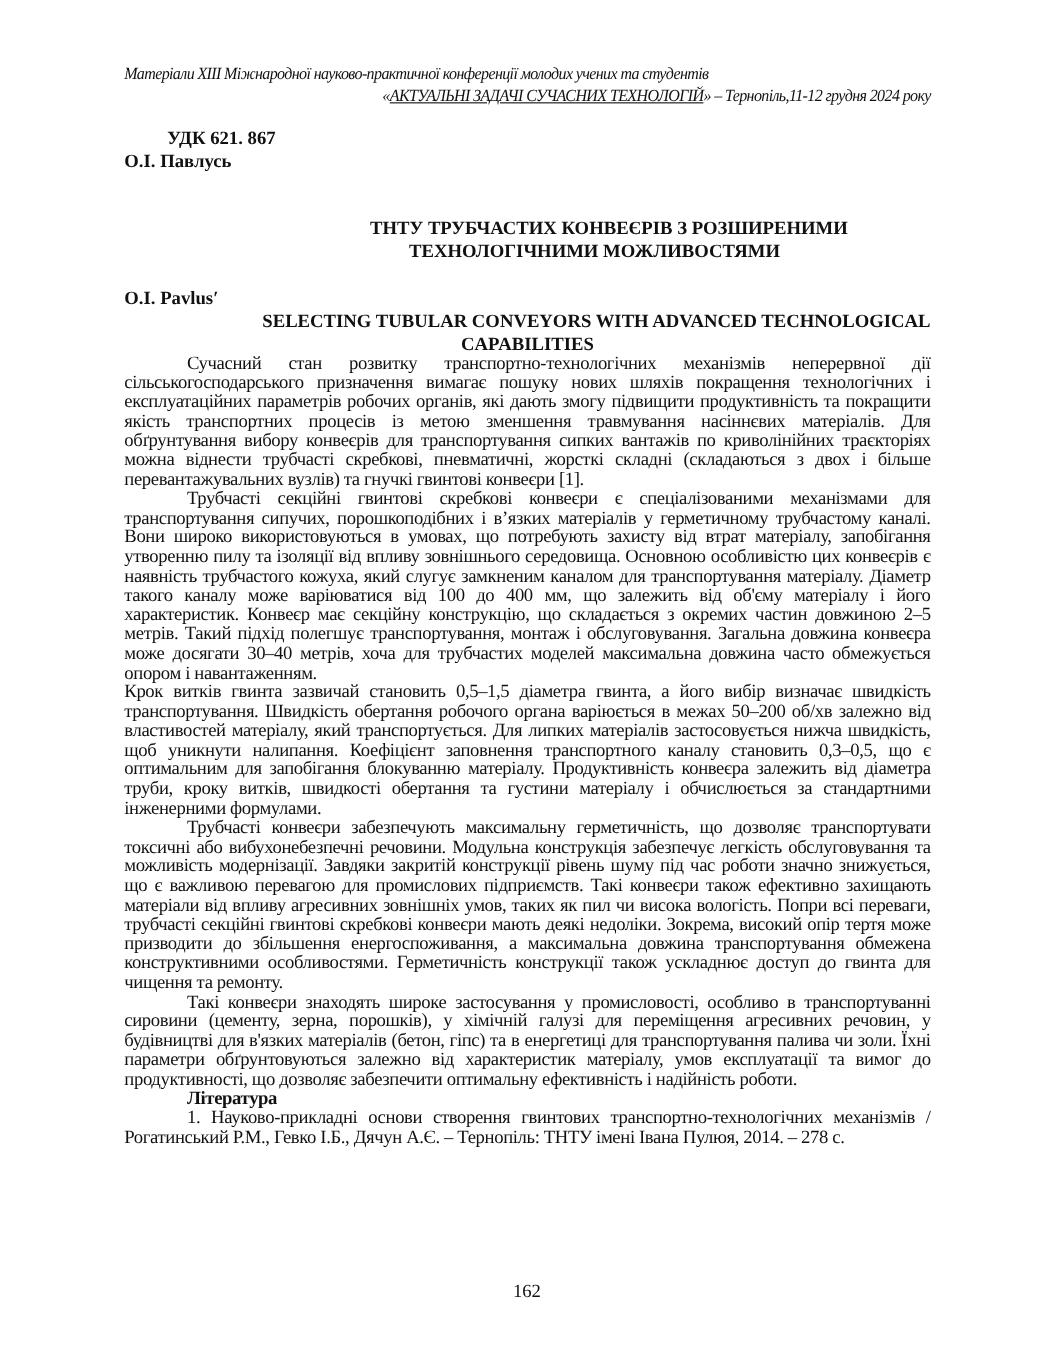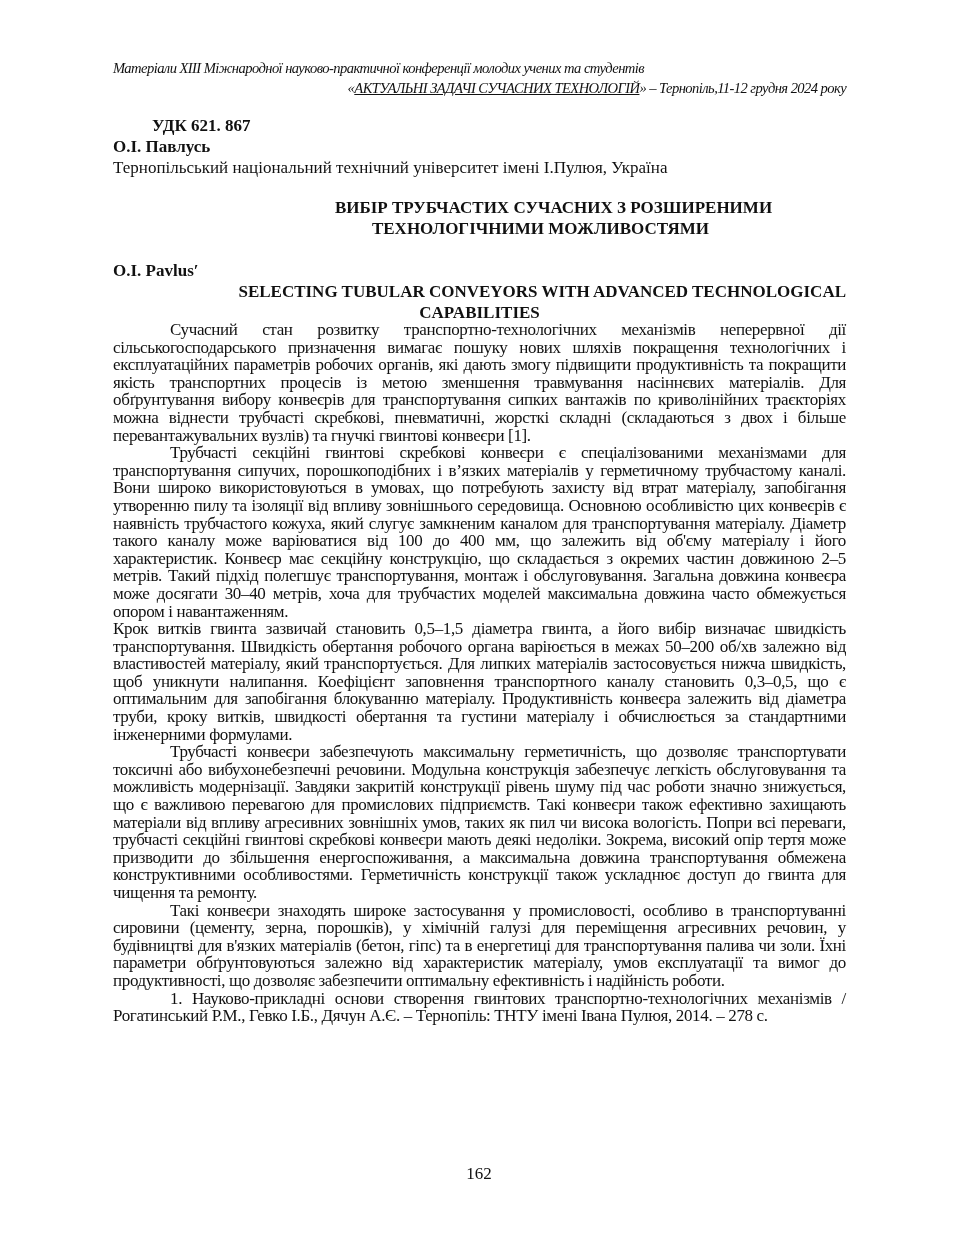--- a/index.html
+++ b/index.html
@@ -49,36 +49,36 @@
 
 <div class="page">
 
   <div class="header">
     <span class="l1">Матеріали XIII Міжнародної науково-практичної конференції молодих учених та студентів</span>
     <span class="l2"><span>«</span><u>АКТУАЛЬНІ ЗАДАЧІ СУЧАСНИХ ТЕХНОЛОГІЙ</u><span>» – Тернопіль,11-12 грудня 2024 року</span></span>
   </div>
 
   <div class="udk">УДК 621. 867</div>
   <div class="author-ua">О.І. Павлусь</div>
-  <div class="affil">Тернопільський національний технічний університет імені І.Пулюя, Україна</div>
 
   <div class="title-ua">
-    <span class="t1">ВИБІР ТРУБЧАСТИХ СУЧАСНИХ З РОЗШИРЕНИМИ</span>
+    <span class="t1">ТНТУ ТРУБЧАСТИХ КОНВЕЄРІВ З РОЗШИРЕНИМИ</span>
     <span class="t2">ТЕХНОЛОГІЧНИМИ МОЖЛИВОСТЯМИ</span>
   </div>
 
   <div class="author-en">O.I. Pavlus′</div>
   <div class="title-en">
     <span class="t1">SELECTING TUBULAR CONVEYORS WITH ADVANCED TECHNOLOGICAL</span>
     <span class="t2">CAPABILITIES</span>
   </div>
 
   <div class="body">
     <p>Сучасний стан розвитку транспортно-технологічних механізмів неперервної дії сільськогосподарського призначення вимагає пошуку нових шляхів покращення технологічних і експлуатаційних параметрів робочих органів, які дають змогу підвищити продуктивність та покращити якість транспортних процесів із метою зменшення травмування насіннєвих матеріалів. Для обґрунтування вибору конвеєрів для транспортування сипких вантажів по криволінійних траєкторіях можна віднести трубчасті скребкові, пневматичні, жорсткі складні (складаються з двох і більше перевантажувальних вузлів) та гнучкі гвинтові конвеєри [1].</p>
     <p>Трубчасті секційні гвинтові скребкові конвеєри є спеціалізованими механізмами для транспортування сипучих, порошкоподібних і в’язких матеріалів у герметичному трубчастому каналі. Вони широко використовуються в умовах, що потребують захисту від втрат матеріалу, запобігання утворенню пилу та ізоляції від впливу зовнішнього середовища. Основною особливістю цих конвеєрів є наявність трубчастого кожуха, який слугує замкненим каналом для транспортування матеріалу. Діаметр такого каналу може варіюватися від 100 до 400 мм, що залежить від об'єму матеріалу і його характеристик. Конвеєр має секційну конструкцію, що складається з окремих частин довжиною 2–5 метрів. Такий підхід полегшує транспортування, монтаж і обслуговування. Загальна довжина конвеєра може досягати 30–40 метрів, хоча для трубчастих моделей максимальна довжина часто обмежується опором і навантаженням.</p>
     <p class="noindent">Крок витків гвинта зазвичай становить 0,5–1,5 діаметра гвинта, а його вибір визначає швидкість транспортування. Швидкість обертання робочого органа варіюється в межах 50–200 об/хв залежно від властивостей матеріалу, який транспортується. Для липких матеріалів застосовується нижча швидкість, щоб уникнути налипання. Коефіцієнт заповнення транспортного каналу становить 0,3–0,5, що є оптимальним для запобігання блокуванню матеріалу. Продуктивність конвеєра залежить від діаметра труби, кроку витків, швидкості обертання та густини матеріалу і обчислюється за стандартними інженерними формулами.</p>
     <p>Трубчасті конвеєри забезпечують максимальну герметичність, що дозволяє транспортувати токсичні або вибухонебезпечні речовини. Модульна конструкція забезпечує легкість обслуговування та можливість модернізації. Завдяки закритій конструкції рівень шуму під час роботи значно знижується, що є важливою перевагою для промислових підприємств. Такі конвеєри також ефективно захищають матеріали від впливу агресивних зовнішніх умов, таких як пил чи висока вологість. Попри всі переваги, трубчасті секційні гвинтові скребкові конвеєри мають деякі недоліки. Зокрема, високий опір тертя може призводити до збільшення енергоспоживання, а максимальна довжина транспортування обмежена конструктивними особливостями. Герметичність конструкції також ускладнює доступ до гвинта для чищення та ремонту.</p>
     <p>Такі конвеєри знаходять широке застосування у промисловості, особливо в транспортуванні сировини (цементу, зерна, порошків), у хімічній галузі для переміщення агресивних речовин, у будівництві для в'язких матеріалів (бетон, гіпс) та в енергетиці для транспортування палива чи золи. Їхні параметри обґрунтовуються залежно від характеристик матеріалу, умов експлуатації та вимог до продуктивності, що дозволяє забезпечити оптимальну ефективність і надійність роботи.</p>
+    <p class="lit-heading">Література</p>
     <p class="ref">1. Науково-прикладні основи створення гвинтових транспортно-технологічних механізмів / Рогатинський Р.М., Гевко І.Б., Дячун А.Є. – Тернопіль: ТНТУ імені Івана Пулюя, 2014. – 278 с.</p>
   </div>
 
   <div class="pagenum">162</div>
 </div>
 
 </body></html>

